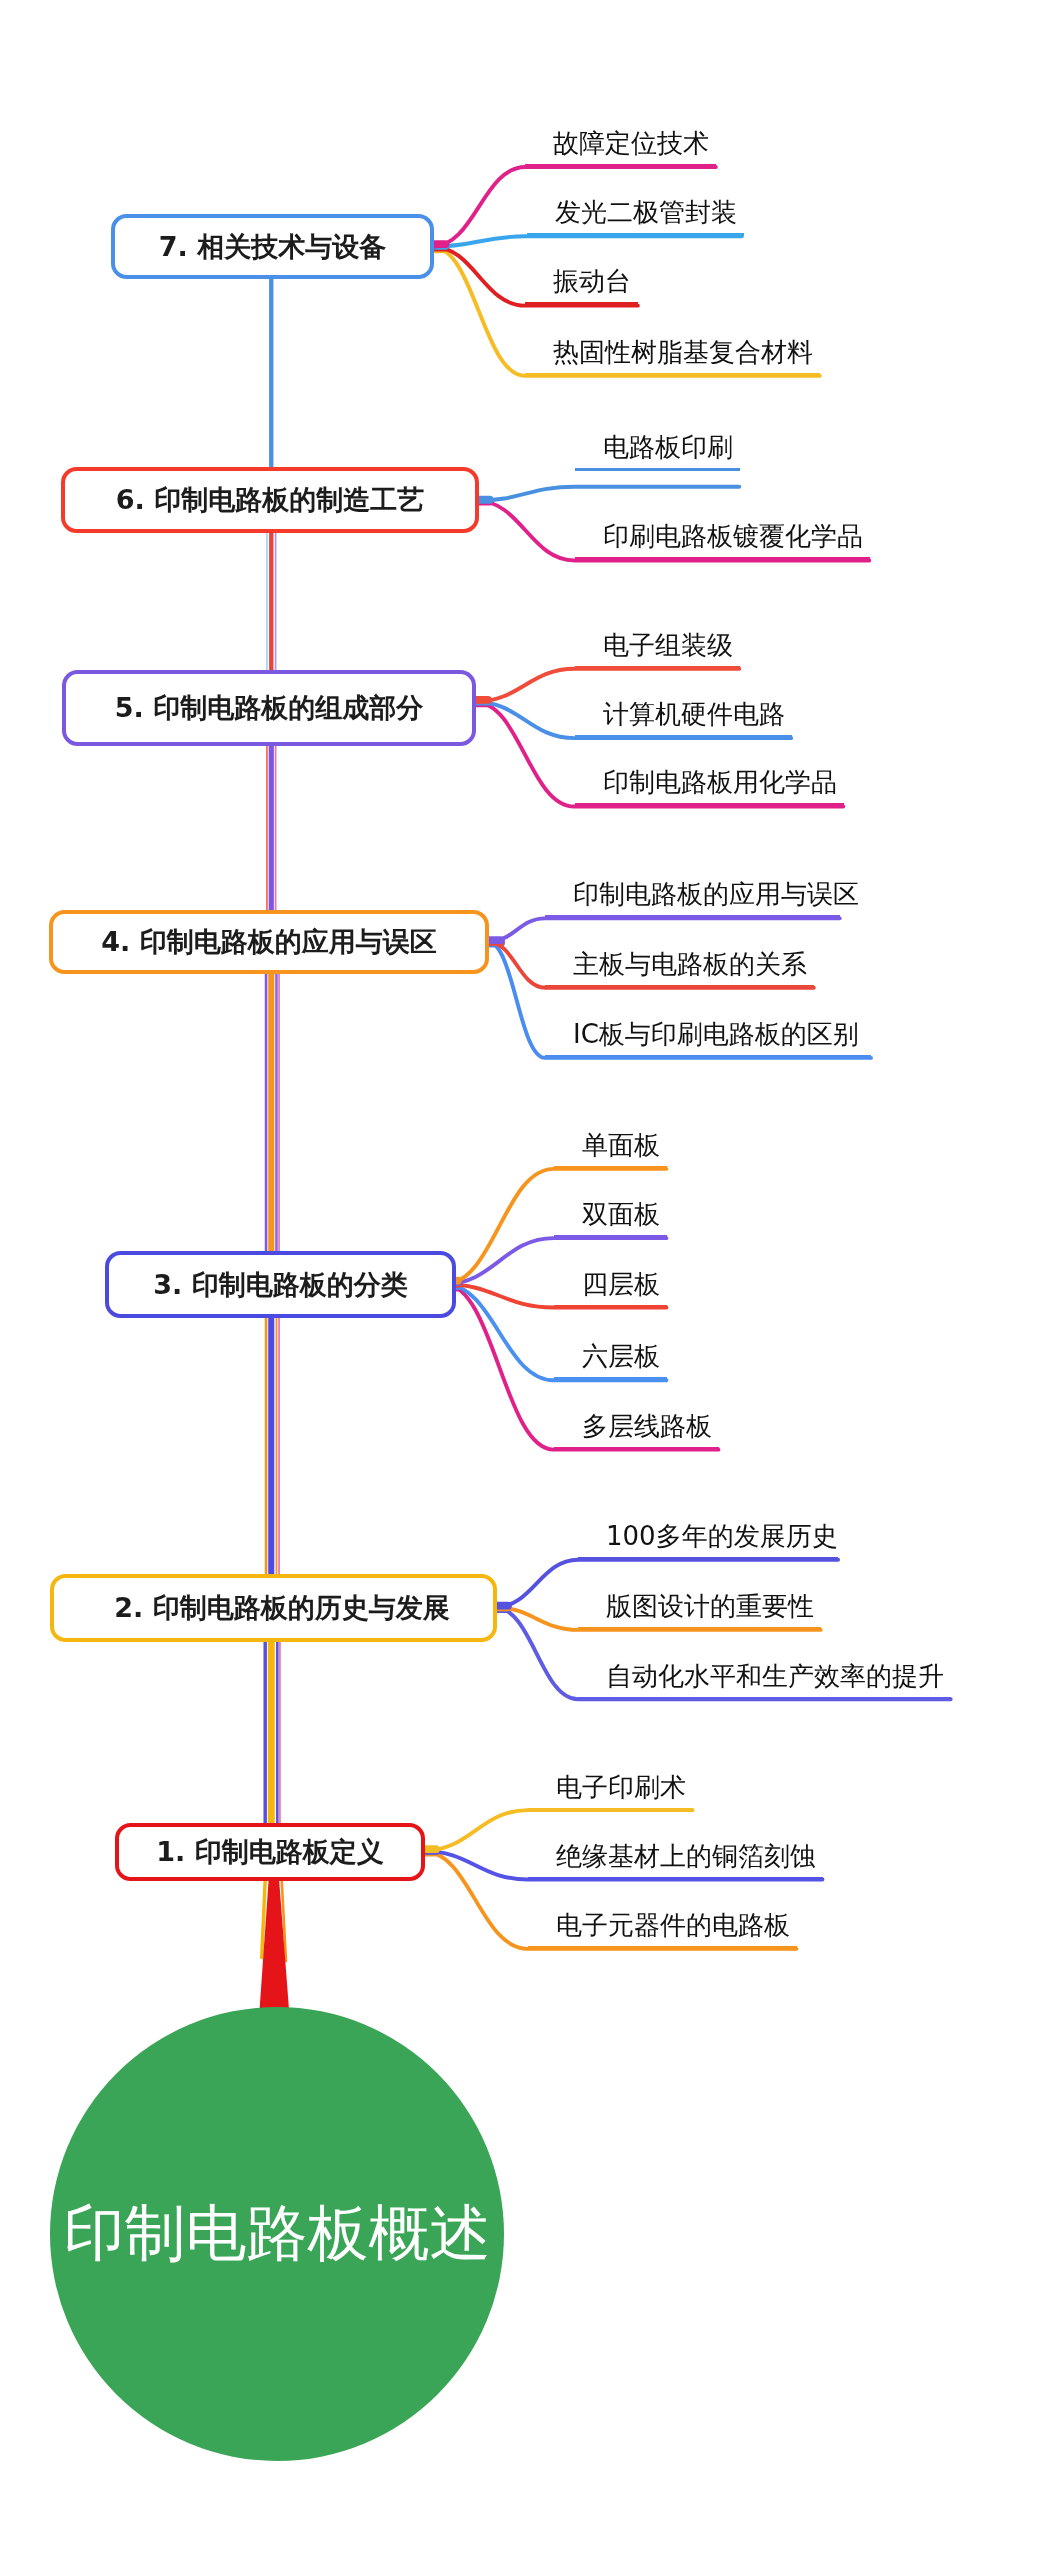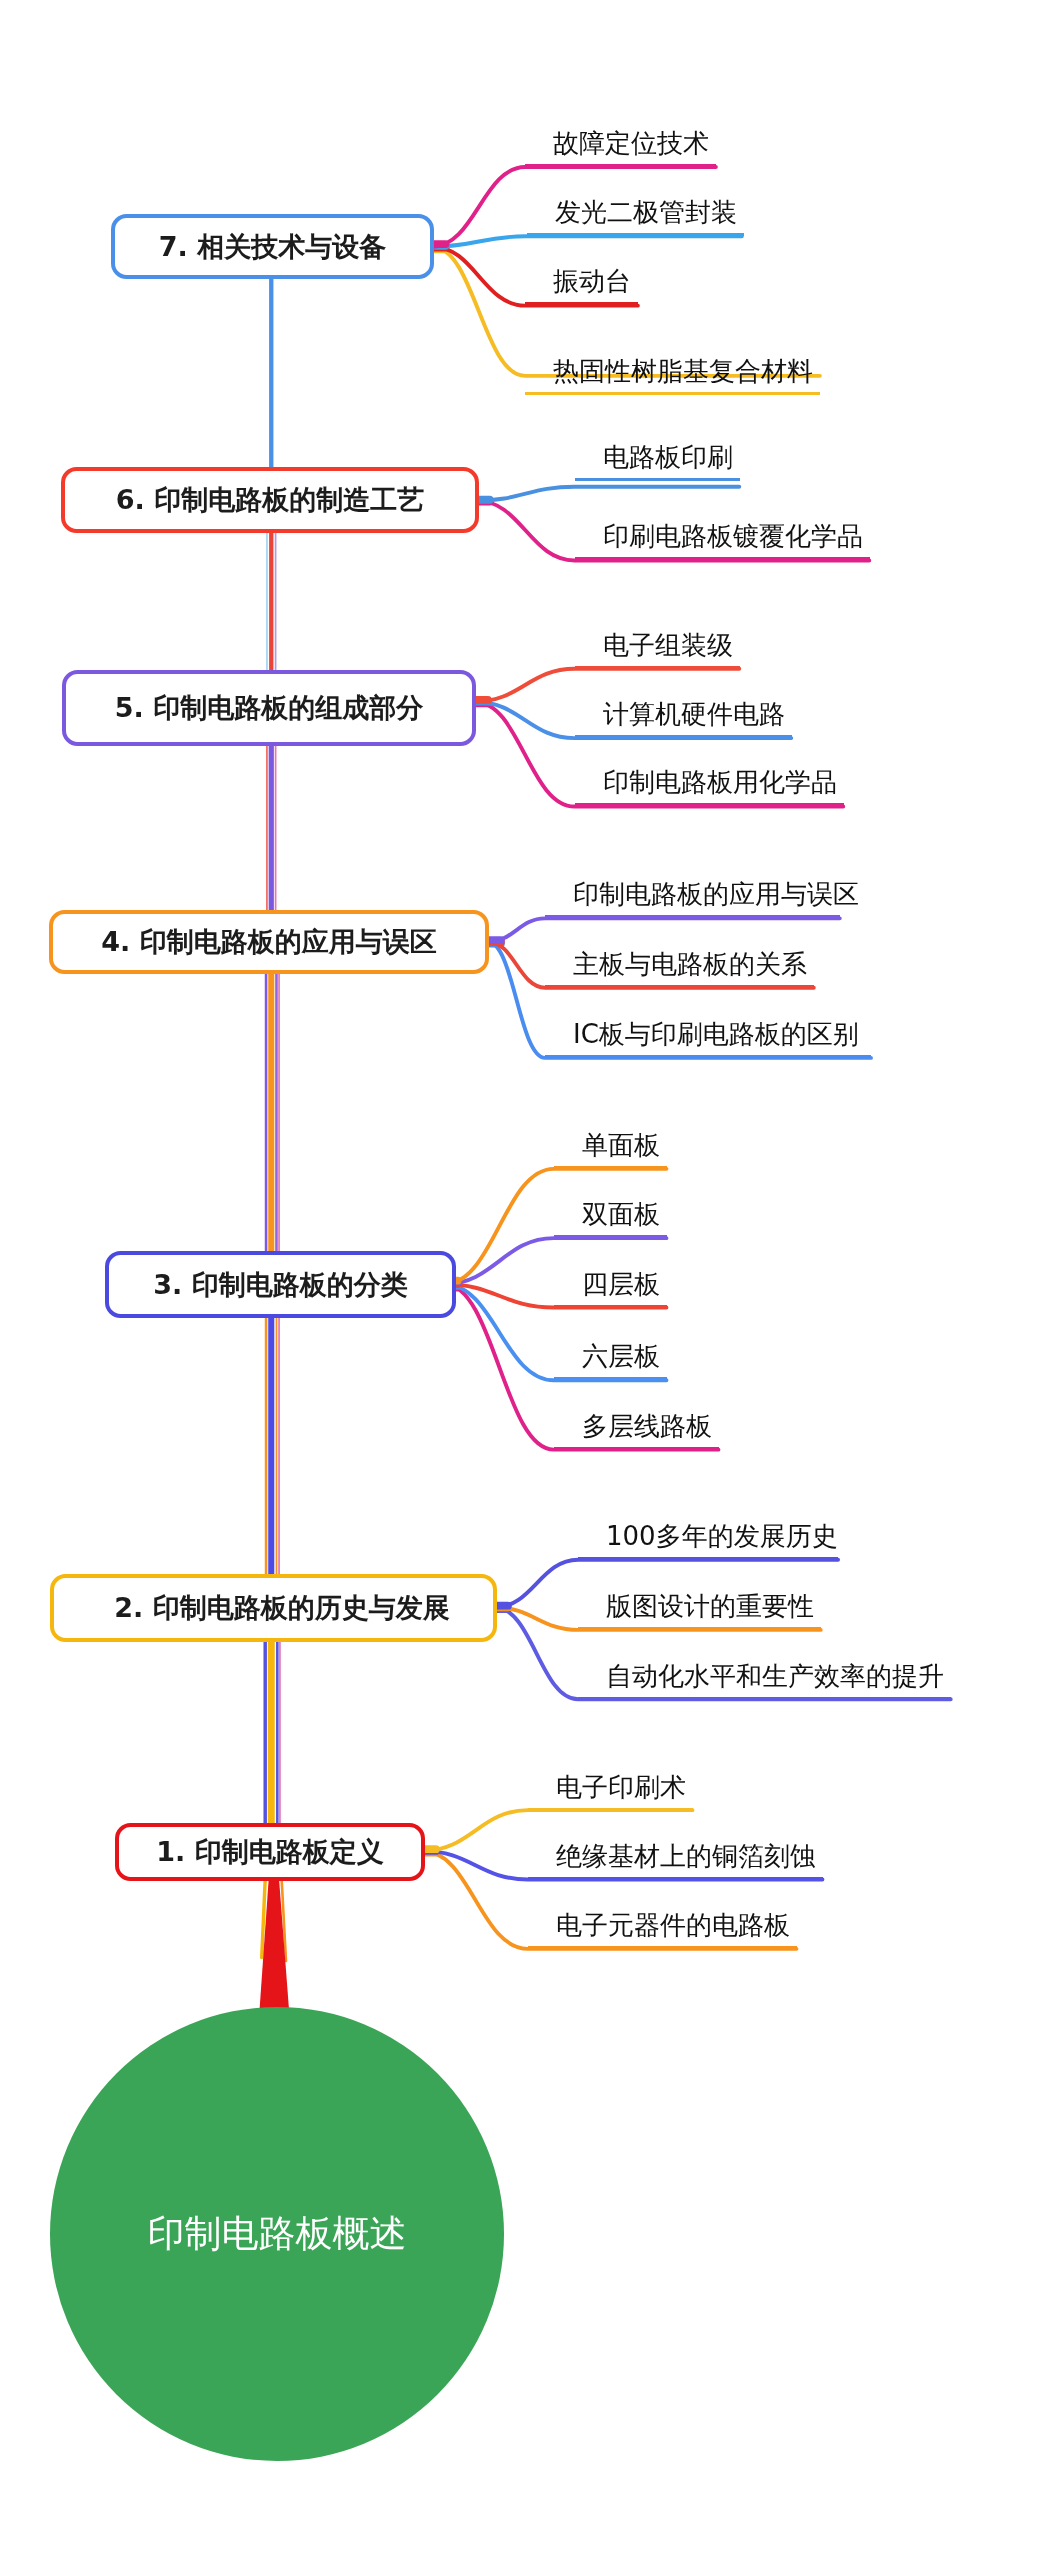--- a/index.html
+++ b/index.html
@@ -7,21 +7,21 @@
           font-family:"DejaVu Sans","Liberation Sans",sans-serif;}
   #wires{position:absolute;left:0;top:0;width:1040px;height:2576px;}
   .node-box{position:absolute;background:#ffffff;border-style:solid;border-width:4.3px;
             border-radius:15.6px;display:flex;align-items:center;justify-content:center;
             font-size:27px;font-weight:bold;color:#1c1c1c;box-sizing:border-box;
             white-space:nowrap;z-index:3;}
   .branch-label{position:absolute;font-size:26px;color:#111111;line-height:33px;
             padding-left:28px;padding-bottom:3.5px;border-bottom-style:solid;
             border-bottom-width:3.5px;box-sizing:border-box;white-space:nowrap;z-index:2;}
   .central{position:absolute;border-radius:50%;display:flex;align-items:center;
-            justify-content:center;color:#ffffff;font-size:37px;z-index:3;
+            justify-content:center;color:#ffffff;font-size:61px;z-index:3;
             white-space:nowrap;}
 </style>
 </head>
 <body>
 
 <div id="canvas">
   <svg id="wires" viewBox="0 0 1200 2971" xmlns="http://www.w3.org/2000/svg">
       <line x1="313" y1="318" x2="313" y2="545" stroke="#4a90e8" stroke-width="5" stroke-linecap="round"></line>
       <line x1="308" y1="611" x2="308" y2="779" stroke="#a8d4f0" stroke-width="2" stroke-linecap="round"></line>
       <line x1="318" y1="611" x2="318" y2="779" stroke="#b49ae6" stroke-width="2" stroke-linecap="round"></line>
@@ -85,29 +85,29 @@
       <path d="M 571 1854 C 614.2 1854, 623.8 1799, 667 1799 H 967" fill="none" stroke="#5552e0" stroke-width="4.5" stroke-linecap="round"></path>
       <line x1="572" y1="1852" x2="586" y2="1852" stroke="#5552e0" stroke-width="9" stroke-linecap="round"></line>
       <path d="M 488 2135 C 542.45 2135, 554.55 2248, 609 2248 H 919" fill="none" stroke="#f7941d" stroke-width="4.5" stroke-linecap="round"></path>
       <line x1="489" y1="2137" x2="503" y2="2137" stroke="#f7941d" stroke-width="9" stroke-linecap="round"></line>
       <path d="M 488 2135 C 542.45 2135, 554.55 2168, 609 2168 H 949" fill="none" stroke="#5552e8" stroke-width="4.5" stroke-linecap="round"></path>
       <line x1="489" y1="2135" x2="503" y2="2135" stroke="#5552e8" stroke-width="9" stroke-linecap="round"></line>
       <path d="M 488 2135 C 542.45 2135, 554.55 2088, 609 2088 H 799" fill="none" stroke="#f5bc23" stroke-width="4.5" stroke-linecap="round"></path>
       <line x1="489" y1="2133" x2="503" y2="2133" stroke="#f5bc23" stroke-width="9" stroke-linecap="round"></line>
     </svg>
   <div id="nodes-layer">
-      <div class="branch-label" style="left: 525px; top: 336px; width: 295px; border-bottom-color: rgb(245, 188, 35); margin-top: 19px;">热固性树脂基复合材料</div>
+      <div class="branch-label" style="left: 525px; top: 336px; width: 295px; border-bottom-color: rgb(245, 188, 35);">热固性树脂基复合材料</div>
       <div class="branch-label" style="left: 525px; top: 265px; width: 113px; border-bottom-color: rgb(224, 32, 32);">振动台</div>
       <div class="branch-label" style="left: 527px; top: 196px; width: 217px; border-bottom-color: rgb(56, 165, 236);">发光二极管封装</div>
       <div class="branch-label" style="left: 525px; top: 127px; width: 191px; border-bottom-color: rgb(224, 33, 138);">故障定位技术</div>
       <div class="node-box" style="left: 111px; top: 214px; width: 323px; height: 65px; border-color: rgb(74, 144, 232);">
         <span>7. 相关技术与设备</span>
       </div>
       <div class="branch-label" style="left: 575px; top: 520px; width: 295px; border-bottom-color: rgb(224, 33, 138);">印刷电路板镀覆化学品</div>
-      <div class="branch-label" style="left: 575px; top: 441px; width: 165px; border-bottom-color: rgb(74, 144, 224);">电路板印刷</div>
+      <div class="branch-label" style="left: 575px; top: 431px; width: 165px; border-bottom-color: rgb(74, 144, 224);">电路板印刷</div>
       <div class="node-box" style="left: 61px; top: 467px; width: 418px; height: 66px; border-color: rgb(244, 59, 43);">
         <span>6. 印制电路板的制造工艺</span>
       </div>
       <div class="branch-label" style="left: 575px; top: 766px; width: 269px; border-bottom-color: rgb(224, 33, 138);">印制电路板用化学品</div>
       <div class="branch-label" style="left: 575px; top: 698px; width: 217px; border-bottom-color: rgb(74, 144, 232);">计算机硬件电路</div>
       <div class="branch-label" style="left: 575px; top: 629px; width: 165px; border-bottom-color: rgb(239, 76, 58);">电子组装级</div>
       <div class="node-box" style="left: 62px; top: 670px; width: 414px; height: 76px; border-color: rgb(122, 88, 224);">
         <span>5. 印制电路板的组成部分</span>
       </div>
       <div class="branch-label" style="left: 545px; top: 1018px; width: 326px; border-bottom-color: rgb(74, 140, 240);">IC板与印刷电路板的区别</div>

